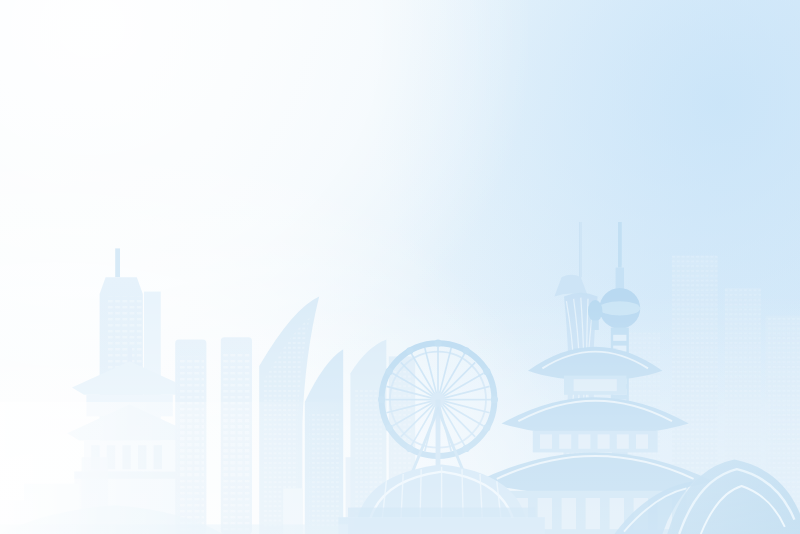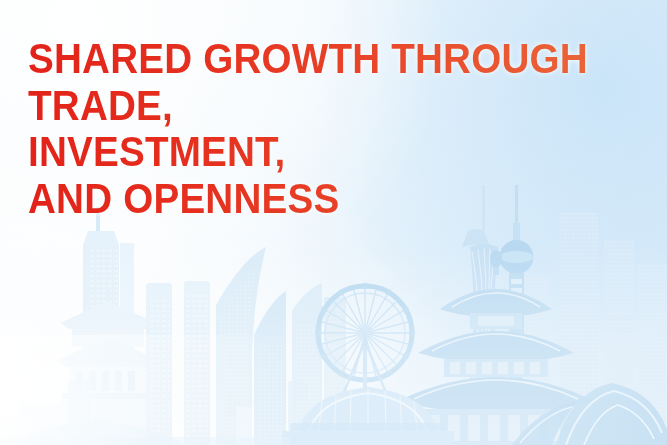--- a/index.html
+++ b/index.html
@@ -363,22 +363,16 @@
 
       <rect x="0" y="150" width="300" height="110" fill="url(#fadeLeft)"></rect>
     </svg>
   </div>
 
   <div class="bg-haze"></div>
 
   <div class="textblock">
 
 
-    <div class="headline">
-      <span class="hl">SHARED GROWTH THROUGH</span>
-      <span class="hl">TRADE,</span>
-      <span class="hl">INVESTMENT,</span>
-      <span class="hl">AND OPENNESS</span>
-    </div>
 
   </div>
 
 </div>
 
 </body></html>

